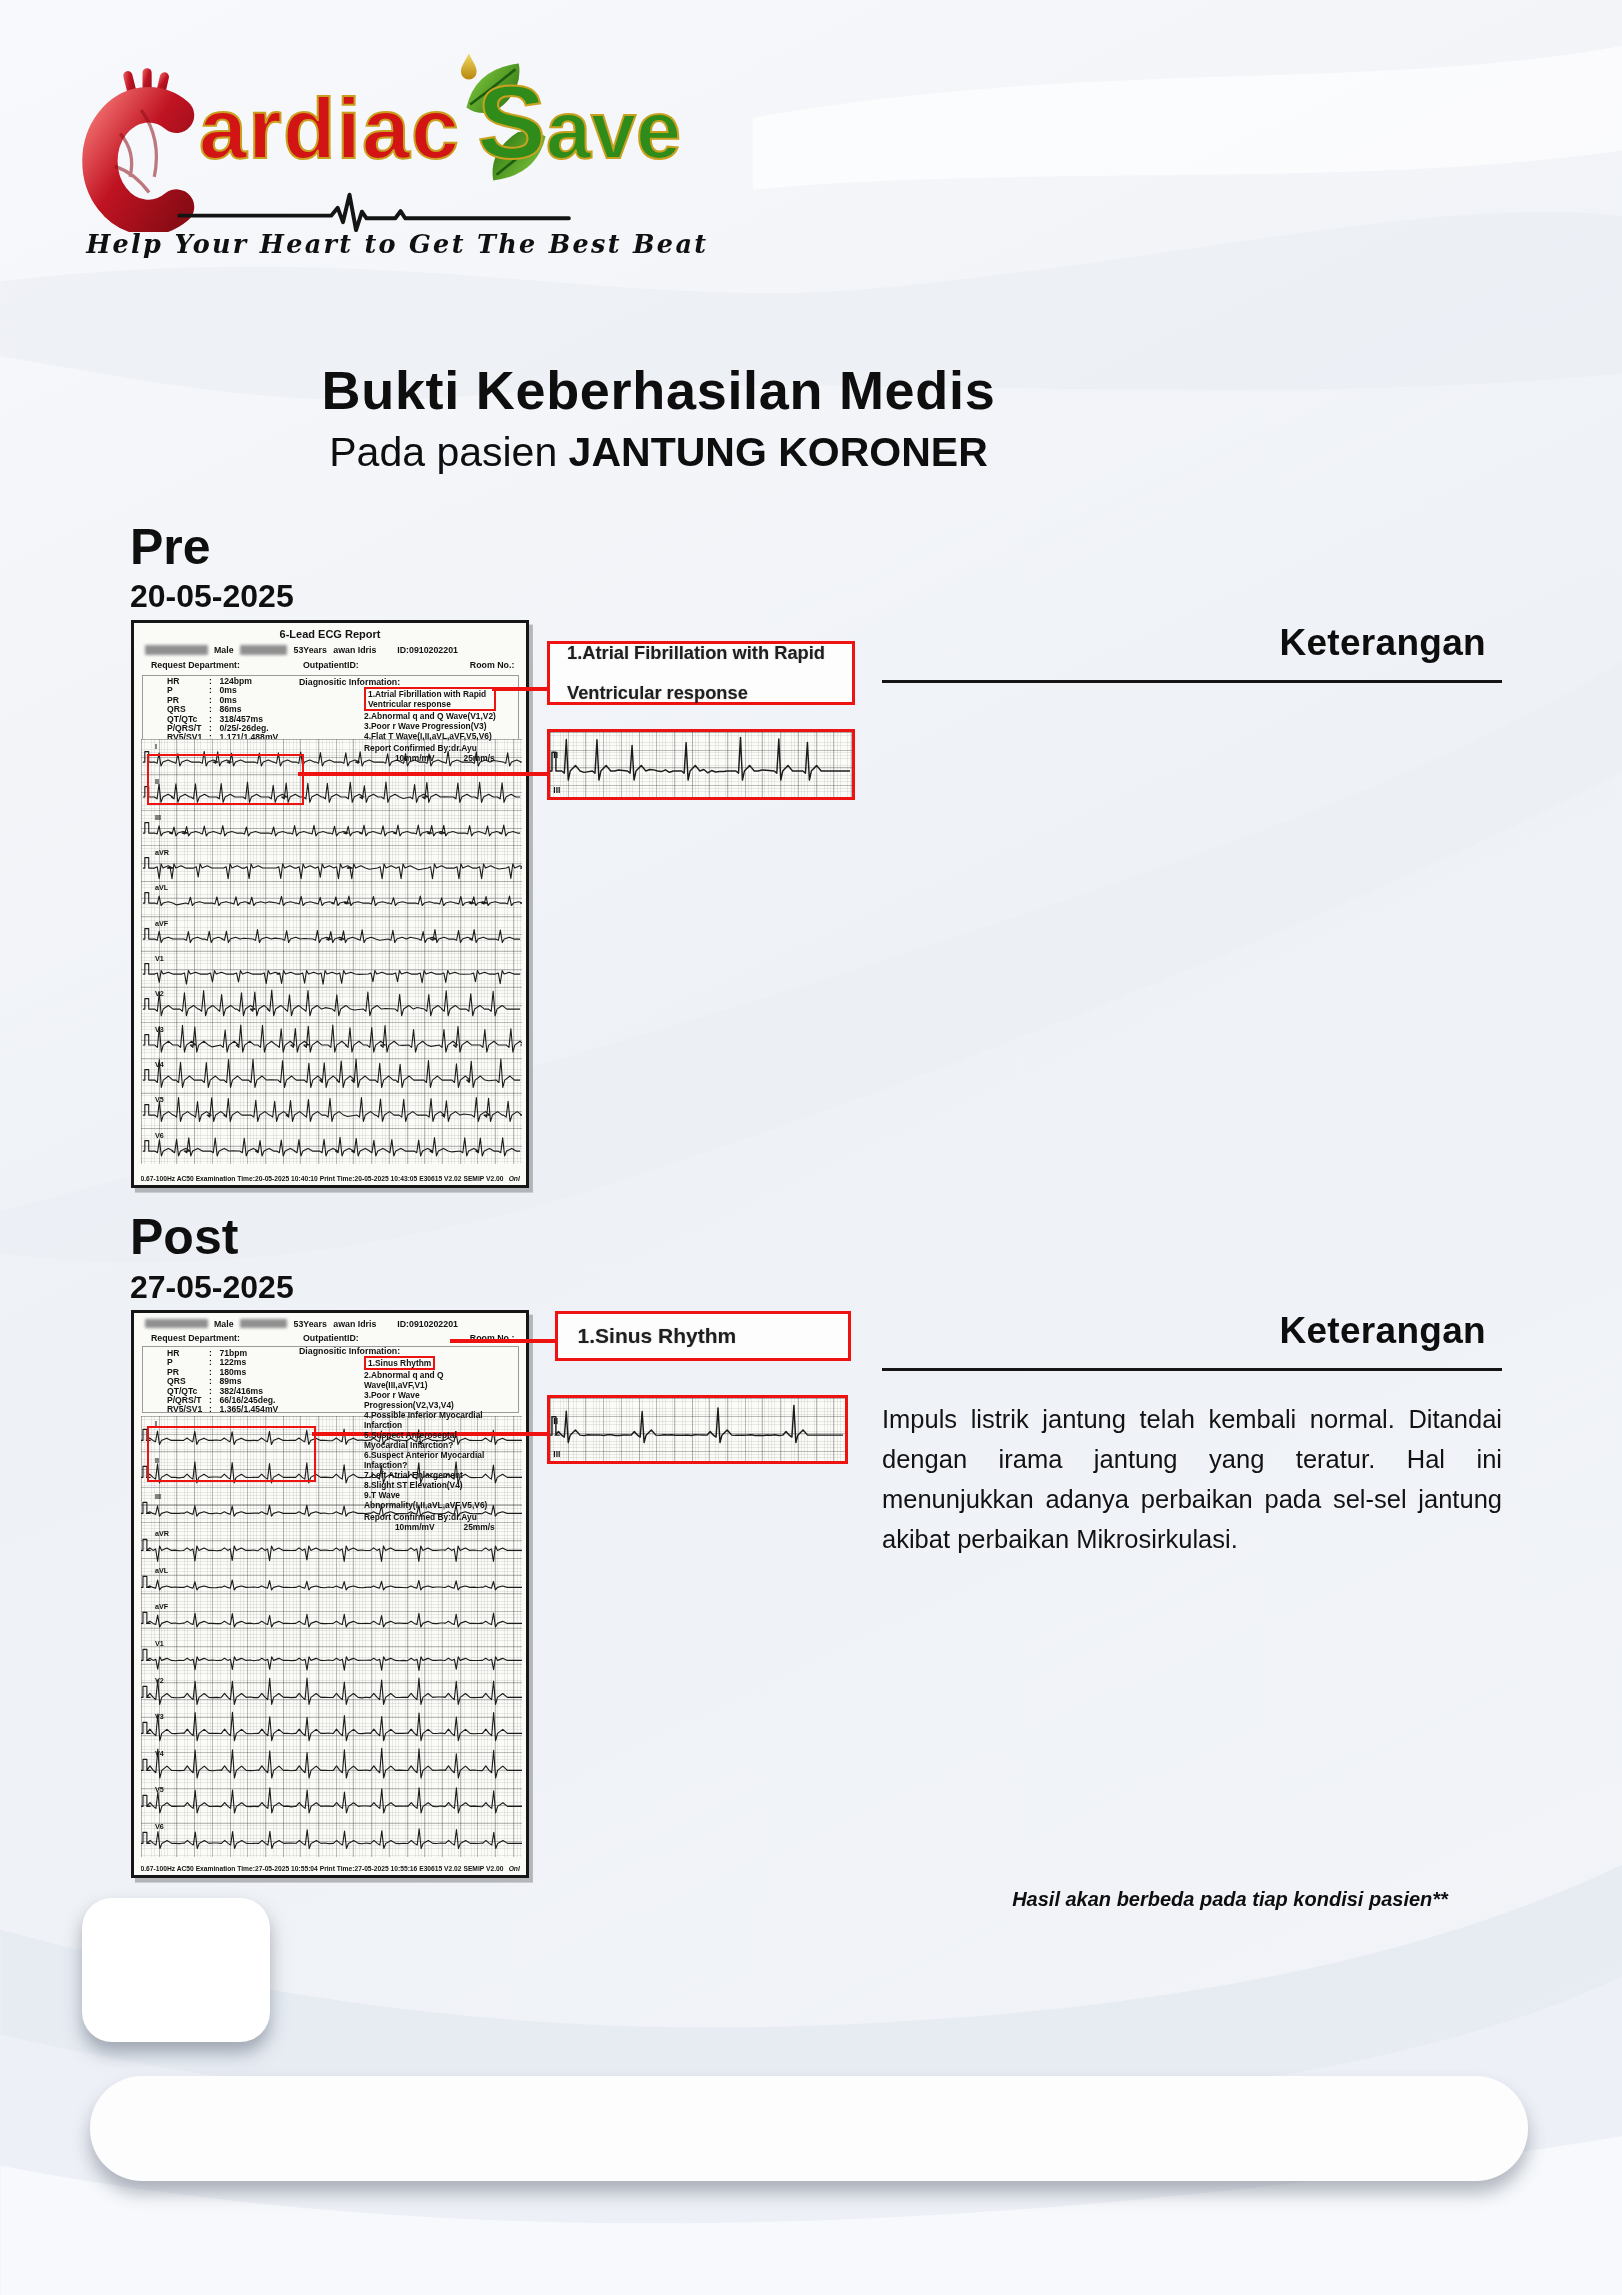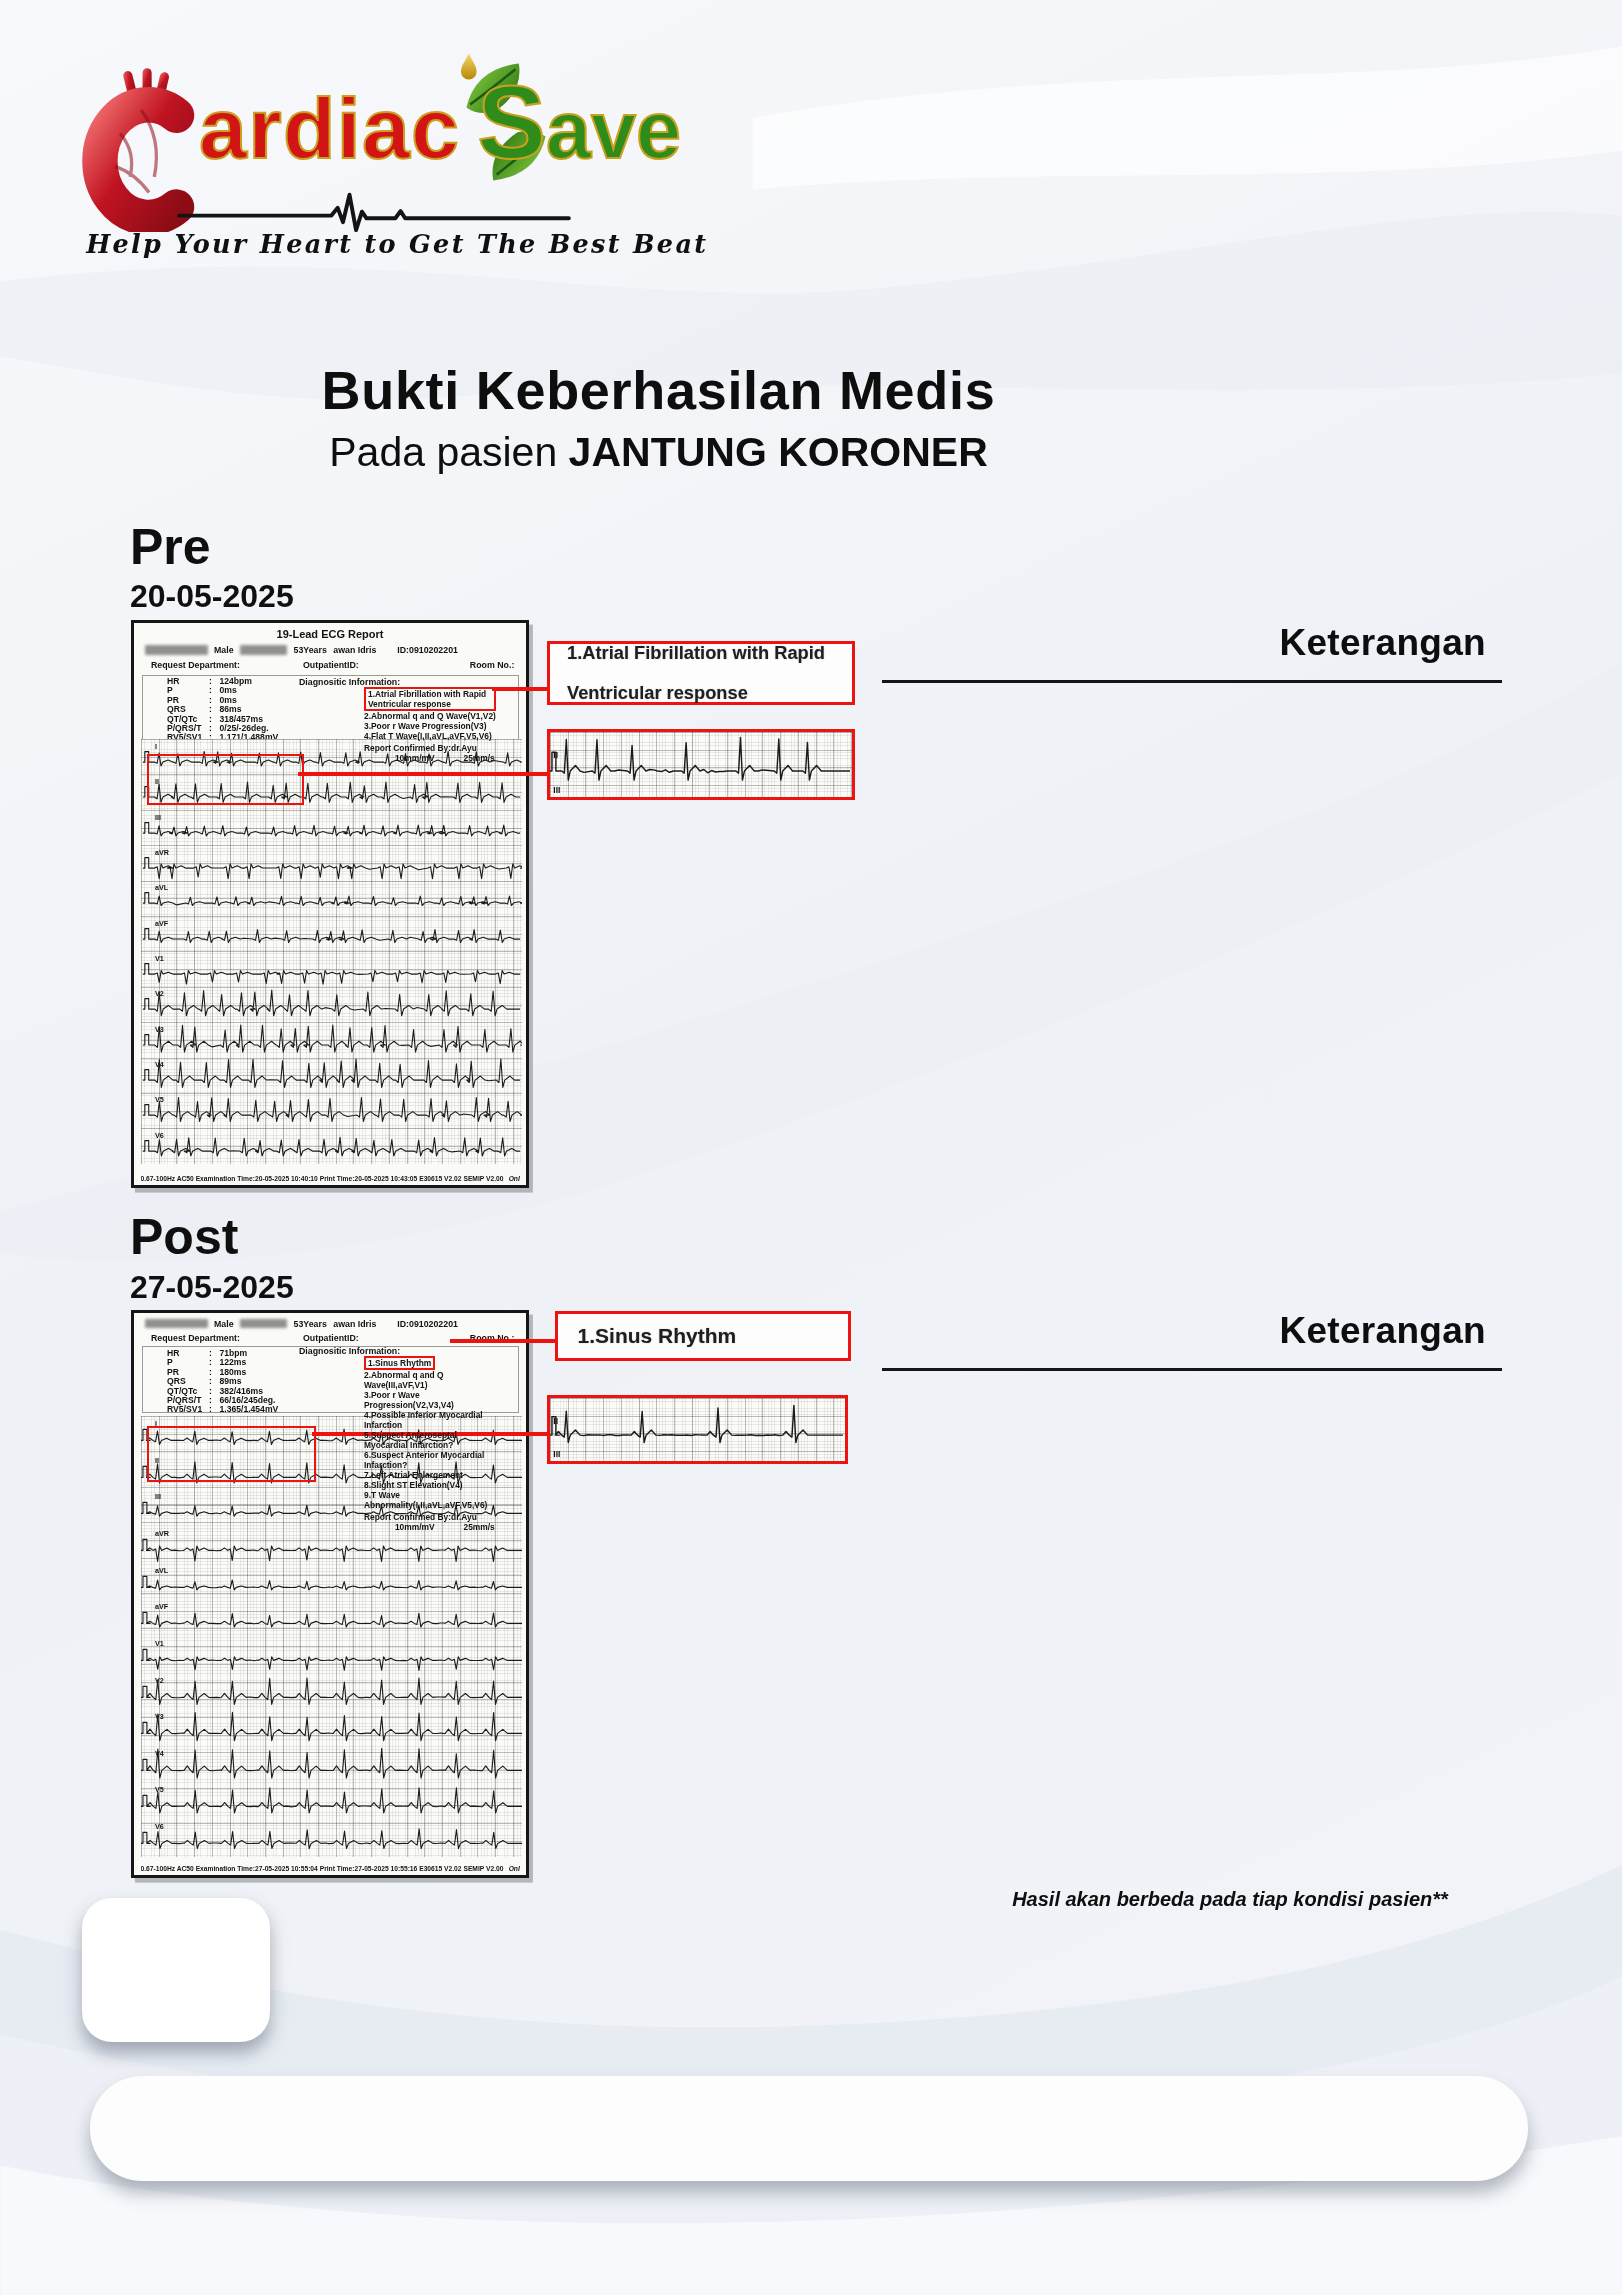--- a/index.html
+++ b/index.html
@@ -177,21 +177,21 @@
 
   <div class="titleblock">
     <h1>Bukti Keberhasilan Medis</h1>
     <div class="subtitle"><span>Pada pasien </span><b>JANTUNG KORONER</b></div>
   </div>
 
   <div class="seclabel pre-label">Pre</div>
   <div class="secdate pre-date">20-05-2025</div>
 
   <div class="ecg-report pre-report">
-    <div class="rep-title">19-Lead ECG Report</div>
+    <div class="rep-title">6-Lead ECG Report</div>
     <div class="patline">
       <span class="blur b1"></span>
       <span>Male</span>
       <span class="blur b2"></span>
       <span>53Years</span>
       <span>awan Idris</span>
       <span class="pid">ID:0910202201</span>
     </div>
     <div class="reqline">
       <span class="rq1">Request Department:</span>
@@ -516,20 +516,21 @@
       <svg width="293" height="62" viewBox="0 0 448 94">
         <path d="M0.0,56.4L3.0,56.4L3.0,28.2L9.0,28.2L9.0,56.4L14.0,56.4L7.9,56.4L12.9,50.9L17.9,56.4L21.9,59.4L24.9,19.9L27.9,67.6L30.9,56.4L38.9,48.4L45.9,56.4L51.9,57.1L57.9,55.7L63.9,56.2L69.9,56.2L75.9,56.0L81.9,56.9L87.9,55.8L93.9,55.8L99.9,56.9L105.9,57.0L111.9,56.3L117.9,56.3L123.9,56.4L128.9,50.9L133.9,56.4L137.9,59.4L140.9,20.3L143.9,67.6L146.9,56.4L154.9,48.4L161.9,56.4L167.9,56.7L173.9,55.8L179.9,56.3L185.9,55.8L191.9,56.6L197.9,56.7L203.9,56.6L209.9,56.3L215.9,56.9L221.9,55.8L227.9,56.0L233.9,56.2L239.9,56.4L244.9,50.9L249.9,56.4L253.9,59.4L256.9,14.7L259.9,67.6L262.9,56.4L270.9,48.4L277.9,56.4L283.9,56.7L289.9,56.7L295.9,56.6L301.9,56.3L307.9,55.8L313.9,56.9L319.9,56.5L325.9,57.0L331.9,56.1L337.9,56.5L343.9,55.8L349.9,56.9L355.9,56.4L360.9,50.9L365.9,56.4L369.9,59.4L372.9,10.9L375.9,67.6L378.9,56.4L386.9,48.4L393.9,56.4L448.0,56.4" fill="none" stroke="#1b1b1b" stroke-width="2.2" stroke-linejoin="round"></path>
       </svg>
     <span class="slab top">II</span>
     <span class="slab bot">III</span>
   </div>
 
   <div class="ket post-ket">
     <h2>Keterangan</h2>
     <div class="rule"></div>
+    <p>Impuls listrik jantung telah kembali normal. Ditandai dengan irama jantung yang teratur. Hal ini menunjukkan adanya perbaikan pada sel-sel jantung akibat perbaikan Mikrosirkulasi.</p>
   </div>
 
   <div class="footnote">Hasil akan berbeda pada tiap kondisi pasien**</div>
   <div class="white-card"></div>
   <div class="bottom-bar"></div>
 
 </div>
 
 
 </body></html>

